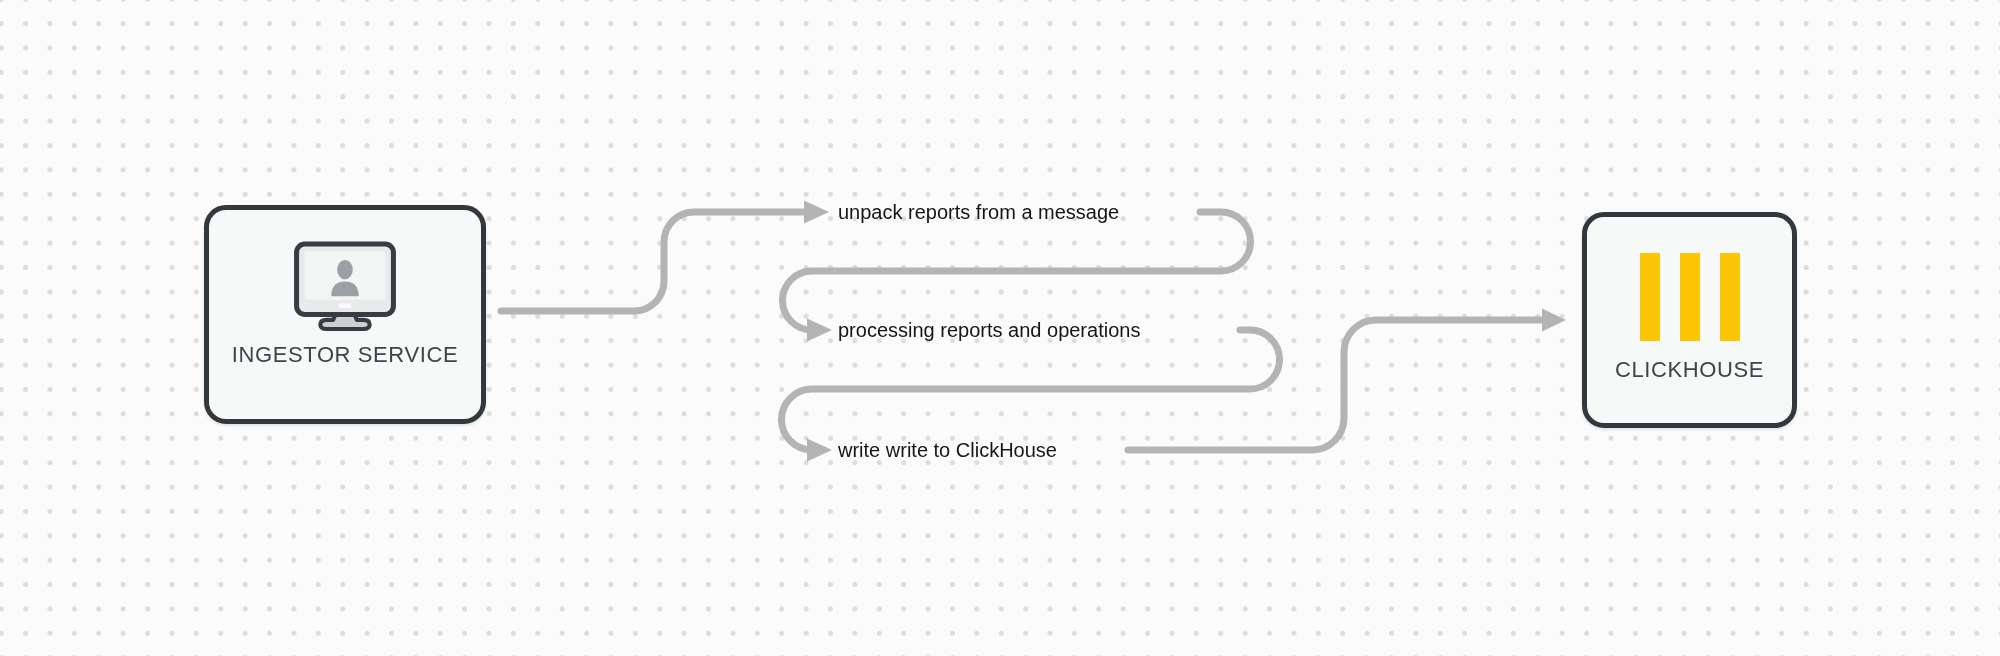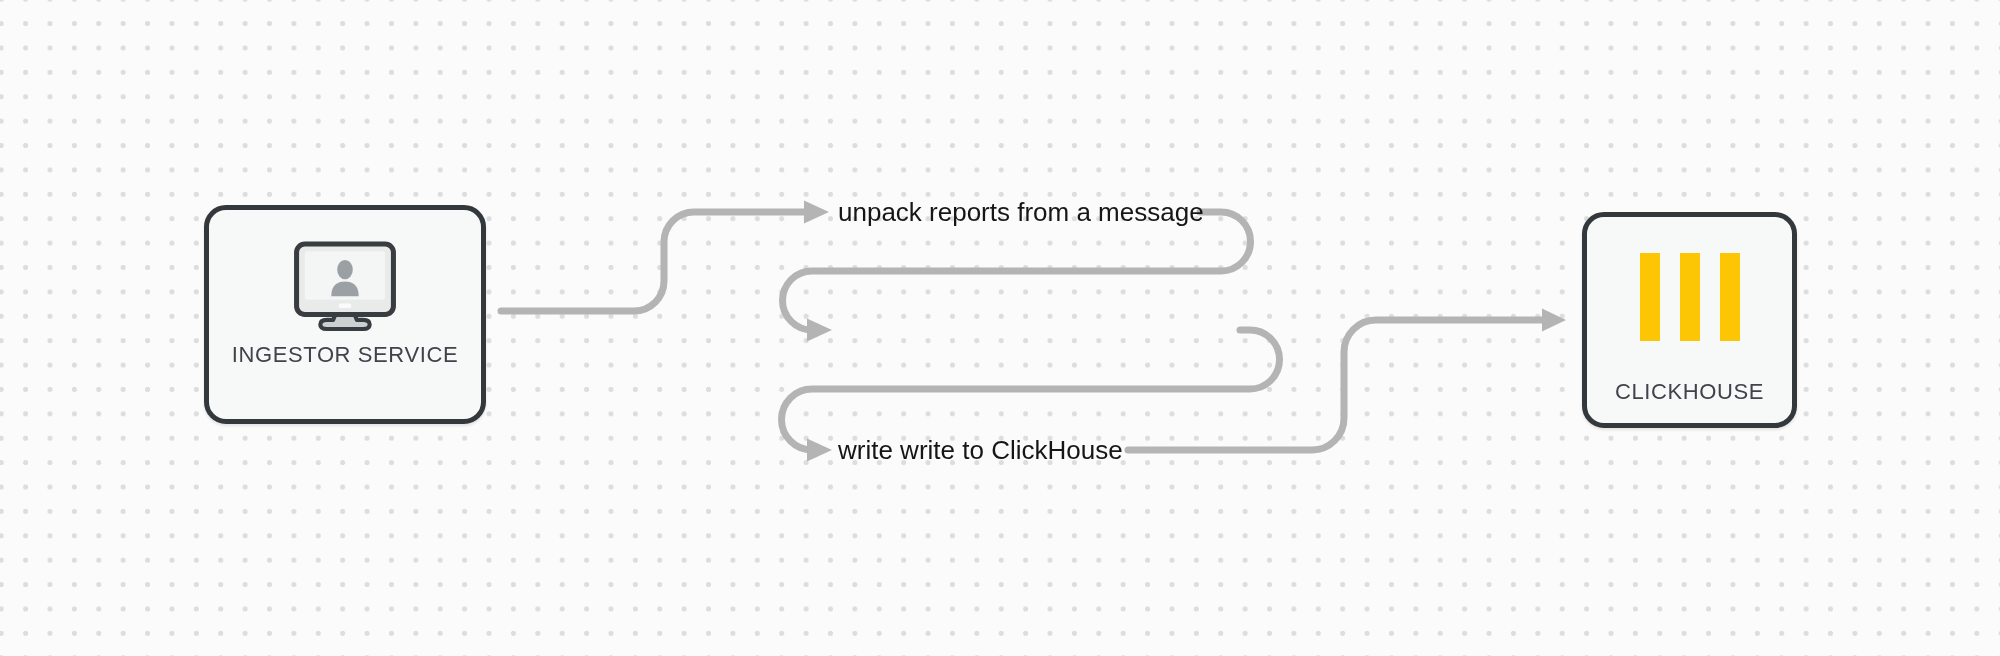--- a/index.html
+++ b/index.html
@@ -56,28 +56,28 @@
   }
   .node-ingestor{ left:204px; top:205px; width:282px; height:219px; padding-top:30px; }
   .node-clickhouse{ left:1582px; top:212px; width:215px; height:216px; padding-top:36px; }
   .node-label{
     font-size:22px;
     letter-spacing:0.6px;
     color:var(--node_label_text);
     white-space:nowrap;
   }
   .node-ingestor .node-label{ margin-top:8px; }
-  .node-clickhouse .node-label{ margin-top:38px; }
+  .node-clickhouse .node-label{ margin-top:16px; }
   .ch-logo{ display:flex; gap:20px; height:88px; }
   .ch-bar{ width:20px; height:88px; background:var(--clickhouse_yellow); }
   .step-label{
     position:absolute;
     left:838px;
     transform:translateY(-50%);
-    font-size:26px;
+    font-size:20px;
     color:var(--step_text);
     white-space:nowrap;
   }
   .step-1{ top:212px; }
   .step-2{ top:330px; }
   .step-3{ top:450px; }
 </style>
 </head>
 <body>
 
@@ -118,15 +118,16 @@
   <div class="node node-clickhouse">
     <div class="ch-logo">
       <div class="ch-bar"></div>
       <div class="ch-bar"></div>
       <div class="ch-bar"></div>
     </div>
     <div class="node-label">CLICKHOUSE</div>
   </div>
 
   <div class="step-label step-1">unpack reports from a message</div>
+  <div class="step-label step-2">processing reports and operations</div>
   <div class="step-label step-3">write write to ClickHouse</div>
 
 </div>
 
 </body></html>

